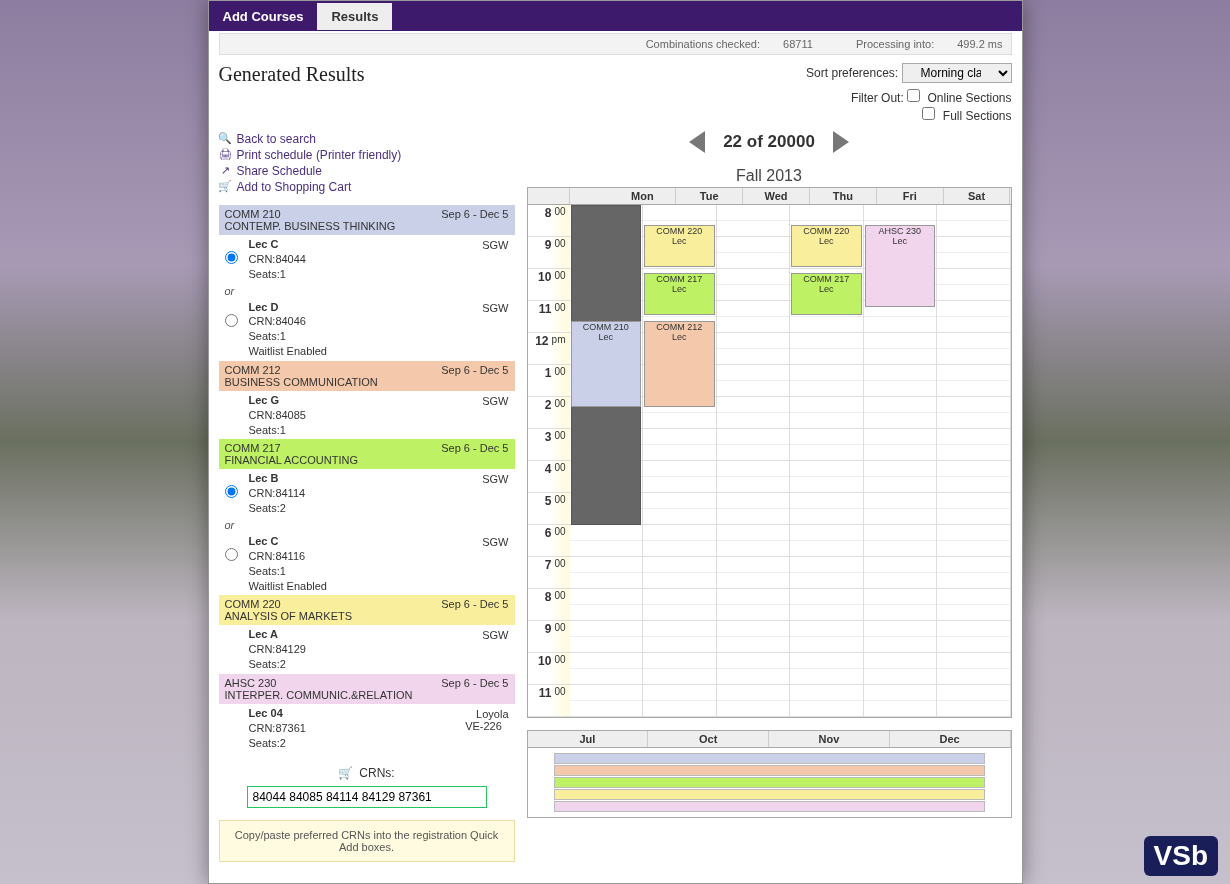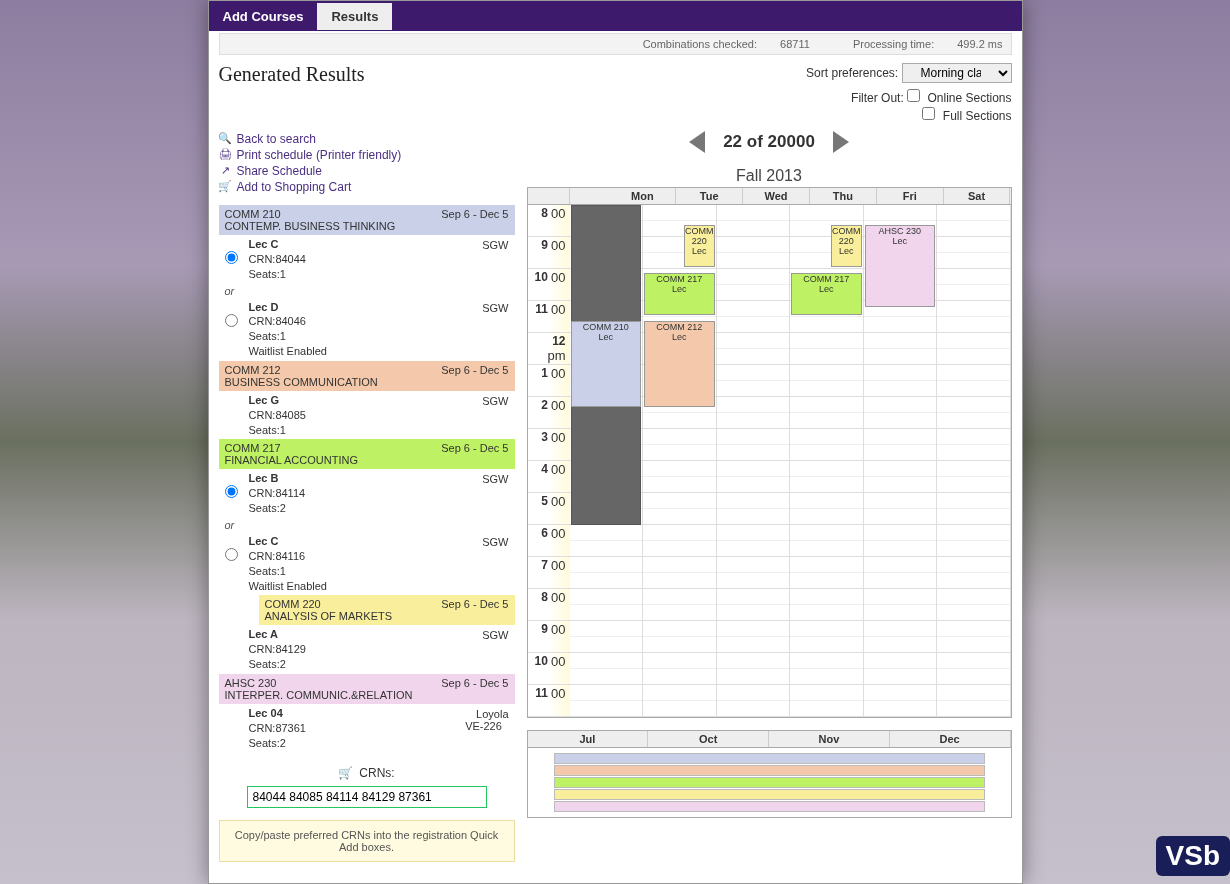--- a/index.html
+++ b/index.html
@@ -120,21 +120,21 @@
 }
 .section-row .radio-cell { width: 22px; text-align: center; padding-top: 14px; }
 .section-row .info-cell { flex: 1; padding-left: 6px; }
 .section-row .info-cell div { line-height: 1.35; }
 .section-row .campus-cell { width: 50px; text-align: right; padding-top: 2px; }
 .or-text { font-style: italic; font-size: 11px; padding-left: 6px; color: #555; margin: 1px 0; }
 
 .c-blue   { background: #c9d0e8; }
 .c-orange { background: #f4c9ab; }
 .c-green  { background: #bef264; }
-.c-yellow { background: #f9ee9b; margin-left: 40px; }
+.c-yellow { background: #f9ee9b; }
 .c-pink   { background: #f0d5ec; }
 
 
 .sched-title { text-align: center; font-size: 16px; color: #444; margin-bottom: 2px; }
 .sched {
   border: 1px solid #aaa;
   position: relative;
 }
 .sched-head { display: flex; background: #eee; border-bottom: 1px solid #aaa; gap: 40px; }
 .sched-head .timecol { width: 42px; border-right: 1px solid #ccc; }
@@ -153,21 +153,21 @@
 }
 .time-row {
   height: 32px;
   border-bottom: 1px solid #ddd;
   font-size: 11px;
   padding: 1px 4px 0 4px;
   text-align: right;
   position: relative;
 }
 .time-row .hr { font-weight: bold; font-size: 12px; }
-.time-row .mn { font-size: 13px; vertical-align: top; }
+.time-row .mn { font-size: 10px; vertical-align: top; }
 .days-body { flex: 1; display: flex; position: relative; }
 .daycol-body {
   flex: 1;
   border-right: 1px solid #ddd;
   position: relative;
 }
 .slot-line { height: 16px; border-bottom: 1px solid #eee; }
 .slot-line.full { border-bottom: 1px solid #ddd; }
 .event {
   position: absolute;
@@ -204,21 +204,21 @@
   margin-top: 12px;
   background: #fffbe0;
   border: 1px solid #e8dfa0;
   padding: 8px 10px;
   font-size: 11px;
   color: #555;
 }
 .watermark {
   position: fixed;
   bottom: 8px;
-  right: 0;
+  right: 12px;
   background: #1a1e58;
   color: #fff;
   font-weight: bold;
   font-size: 28px;
   padding: 4px 10px;
   border-radius: 6px;
   font-family: Arial, sans-serif;
   z-index: 10;
 }
 </style>
@@ -227,21 +227,21 @@
 
 <div class="outer-wrap">
 
   <div class="tabs-bar">
     <div class="tab">Add Courses</div>
     <div class="tab active">Results</div>
   </div>
 
   <div class="stats-bar">
     <span><span>Combinations checked:</span> <span>68711</span></span>
-    <span><span>Processing time:</span> <span>499.2 ms</span></span>
+    <span><span>Processing into:</span> <span>499.2 ms</span></span>
   </div>
 
   <div class="top-row">
     <h1>Generated Results</h1>
     <div class="sort-area">
       <div>
         <span>Sort preferences:</span>
         <select>
           <option>Morning classes</option>
         </select>

